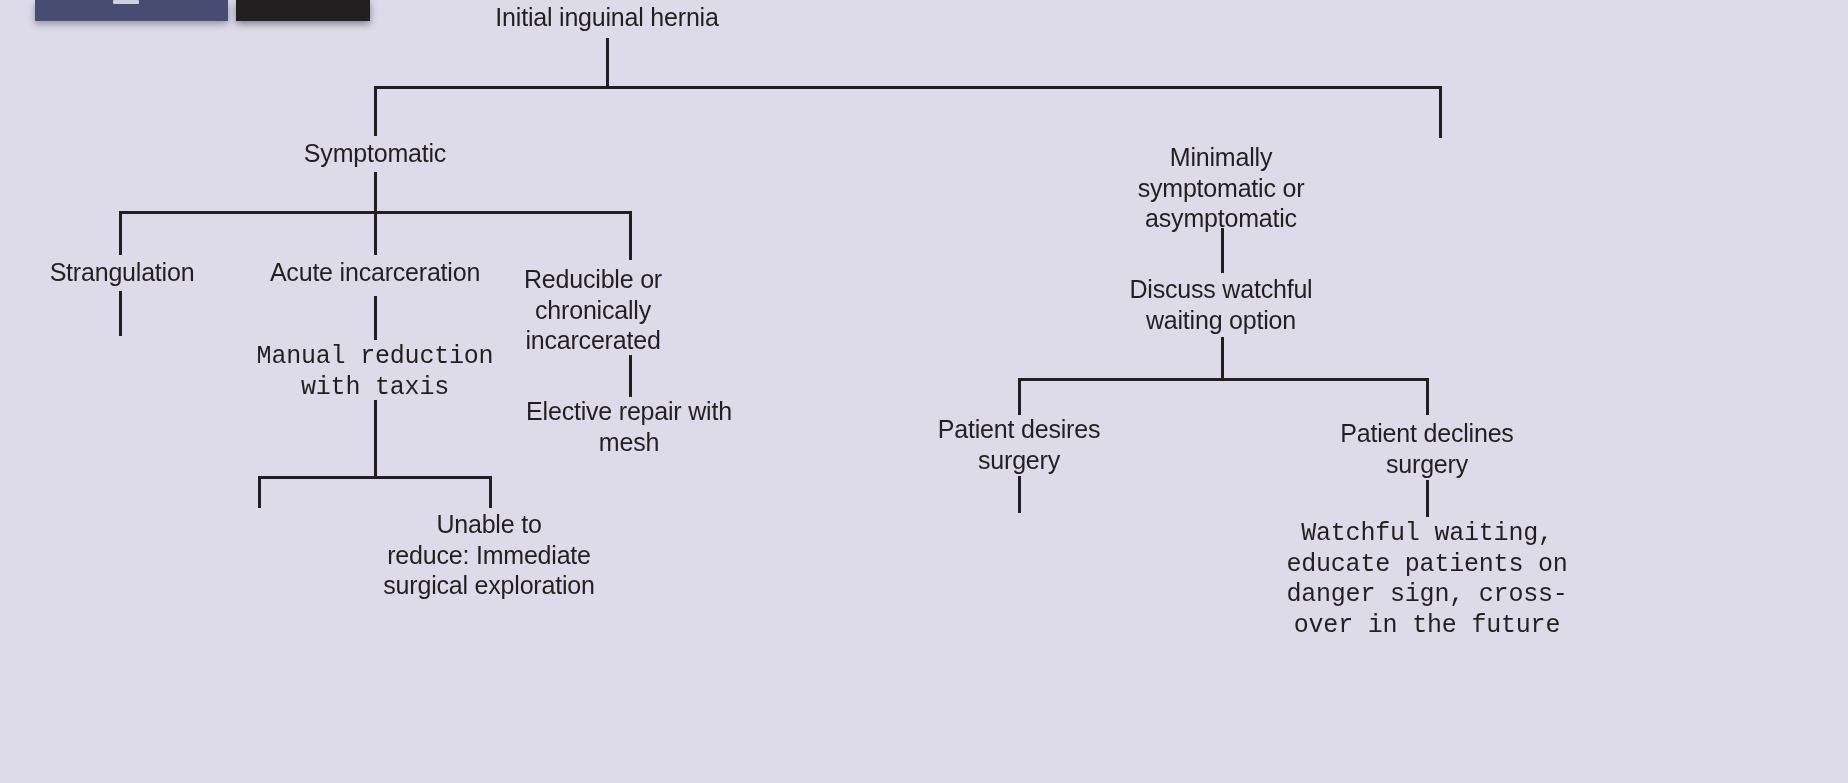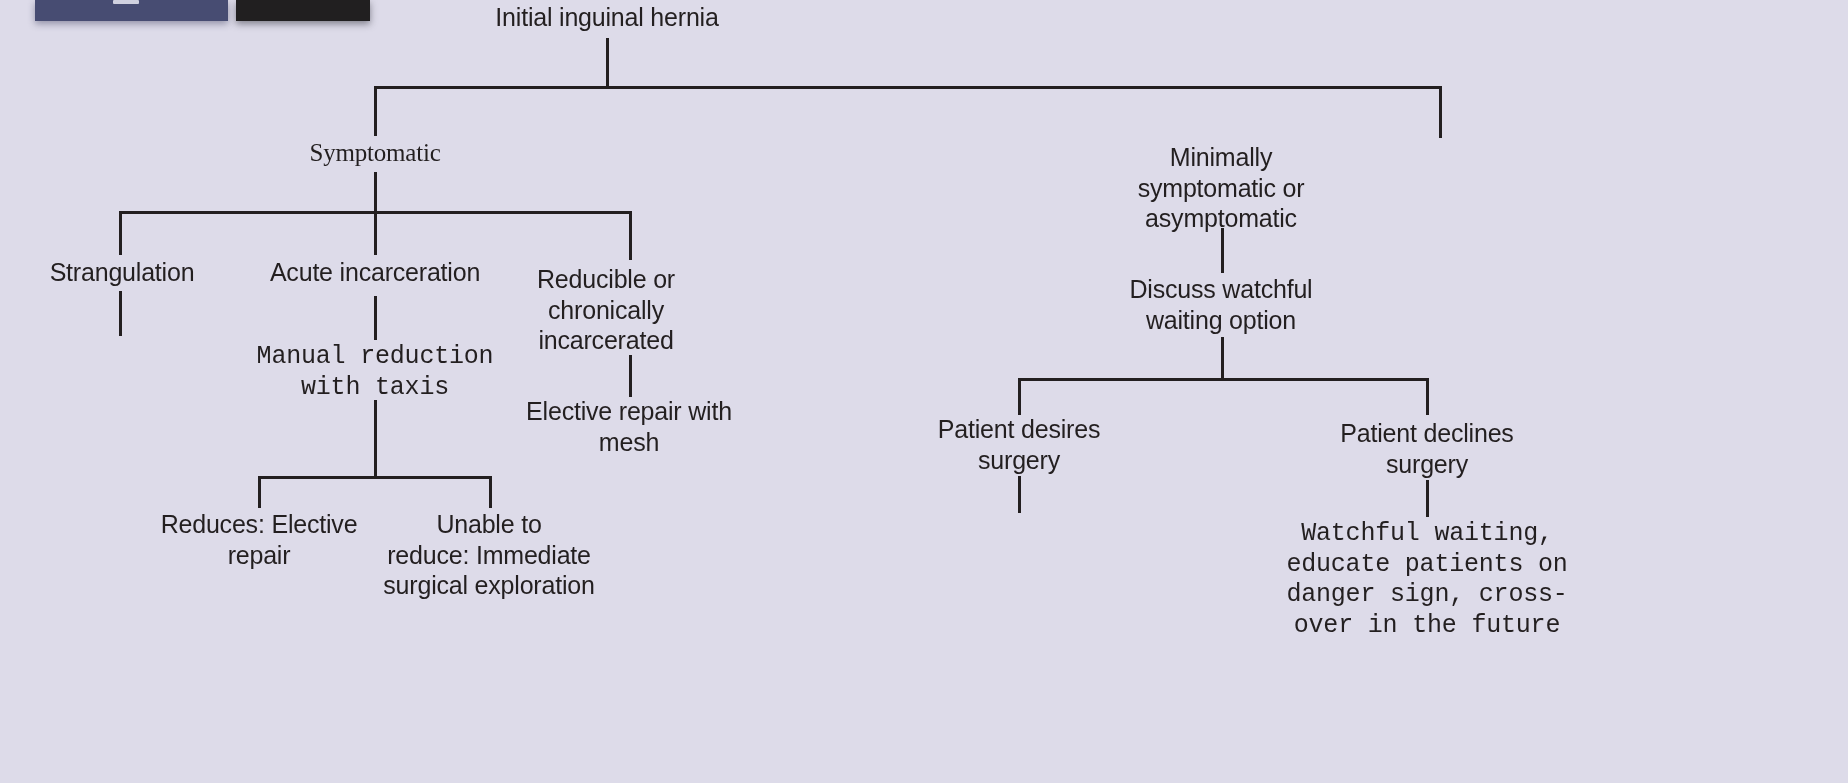--- a/index.html
+++ b/index.html
@@ -80,38 +80,36 @@
   <div class="ln vl" style="left:1221px;top:337px;height:43px;"></div>
   <div class="ln hl" style="left:1019px;top:378px;width:410px;"></div>
   <div class="ln vl" style="left:1018px;top:378px;height:37px;"></div>
   <div class="ln vl" style="left:1426px;top:378px;height:37px;"></div>
 
   <div class="ln vl" style="left:1018px;top:476px;height:37px;"></div>
 
   <div class="ln vl" style="left:1426px;top:480px;height:37px;"></div>
 
   <div class="node" style="left:607px;top:2px;">Initial inguinal hernia</div>
-  <div class="node" style="left:375px;top:138px;font-family:Liberation Serif, serif;">Symptomatic</div>
+  <div class="node" style="left:375px;top:138px;">Symptomatic</div>
   <div class="node" style="left:1221px;top:142px;">Minimally
 symptomatic or
 asymptomatic</div>
 
   <div class="node" style="left:122px;top:257px;">Strangulation</div>
   <div class="node" style="left:375px;top:257px;">Acute incarceration</div>
-  <div class="node" style="left:606px;top:264px;">Reducible or
+  <div class="node" style="left:593px;top:264px;">Reducible or
 chronically
 incarcerated</div>
 
   <div class="node" style="left:375px;top:342px;font-family:Liberation Mono, monospace;">Manual reduction
 with taxis</div>
   <div class="node" style="left:629px;top:396px;">Elective repair with
 mesh</div>
 
-  <div class="node" style="left:259px;top:509px;">Reduces: Elective
-repair</div>
   <div class="node" style="left:489px;top:509px;">Unable to
 reduce: Immediate
 surgical exploration</div>
 
   <div class="node" style="left:1221px;top:274px;">Discuss watchful
 waiting option</div>
   <div class="node" style="left:1019px;top:414px;">Patient desires
 surgery</div>
   <div class="node" style="left:1427px;top:418px;">Patient declines
 surgery</div>

